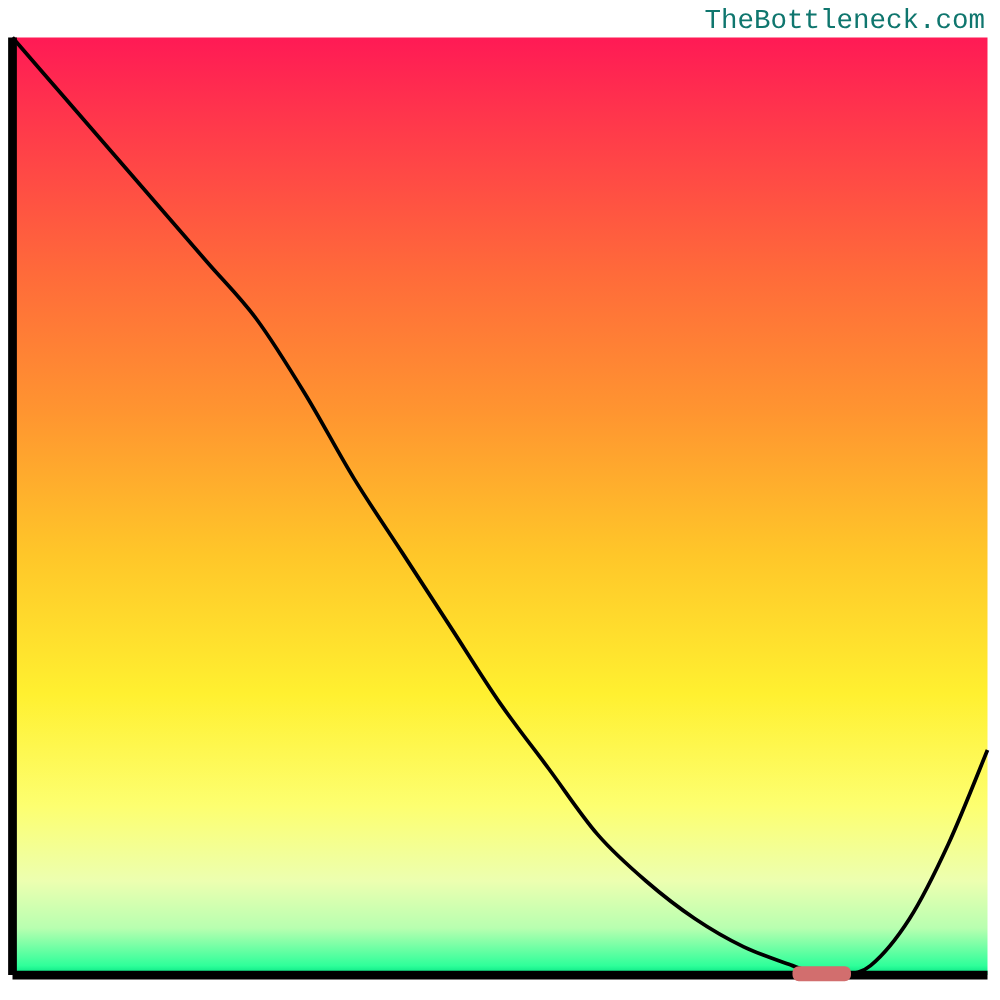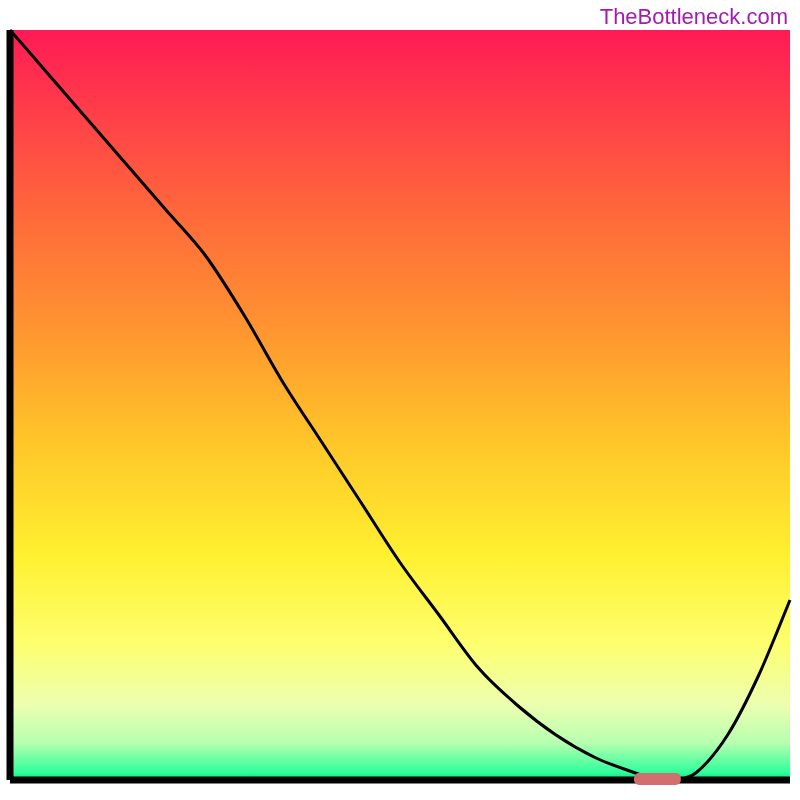--- a/index.html
+++ b/index.html
@@ -14,22 +14,22 @@
   .chart-container {
     position: relative;
     width: 800px;
     height: 800px;
   }
   .watermark {
     position: absolute;
     top: 4px;
     right: 12px;
     font-size: 22px;
-    color: #a21caf;
-    font-family: Liberation Sans, sans-serif;
+    color: #0f766e;
+    font-family: Liberation Mono, monospace;
     z-index: 10;
   }
   svg {
     display: block;
   }
 </style>
 </head>
 <body>
 
 <div class="chart-container">

